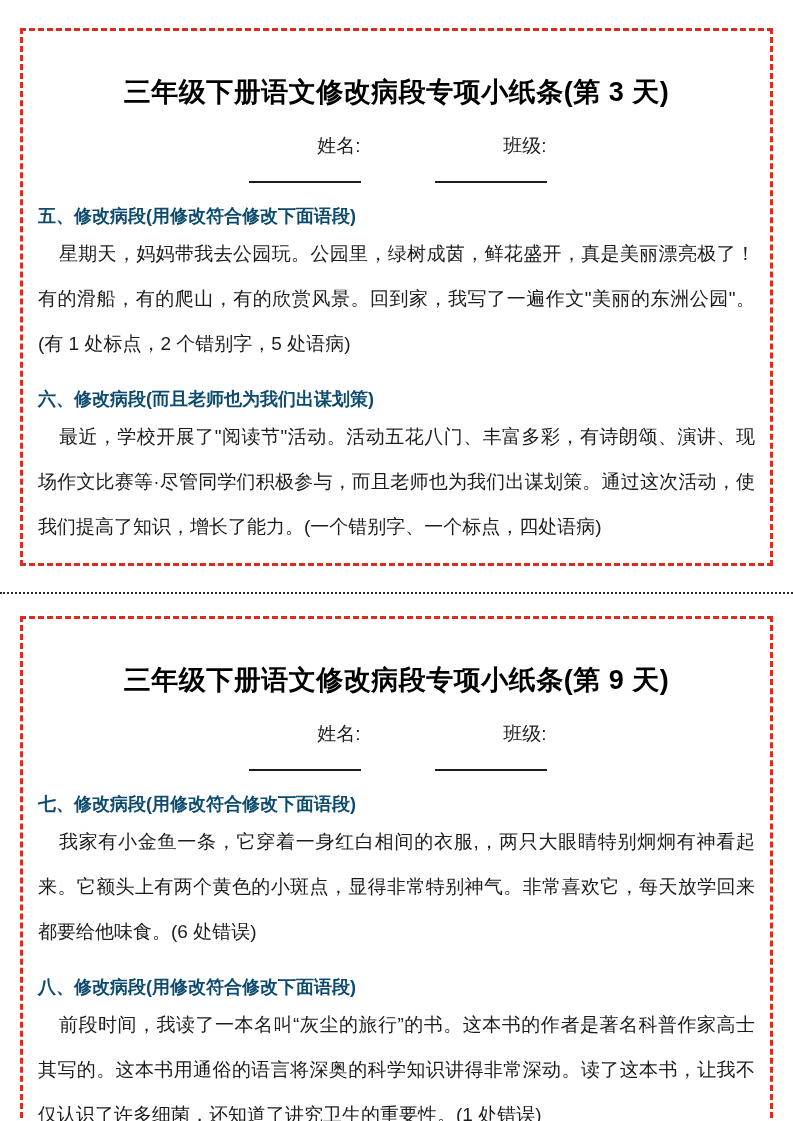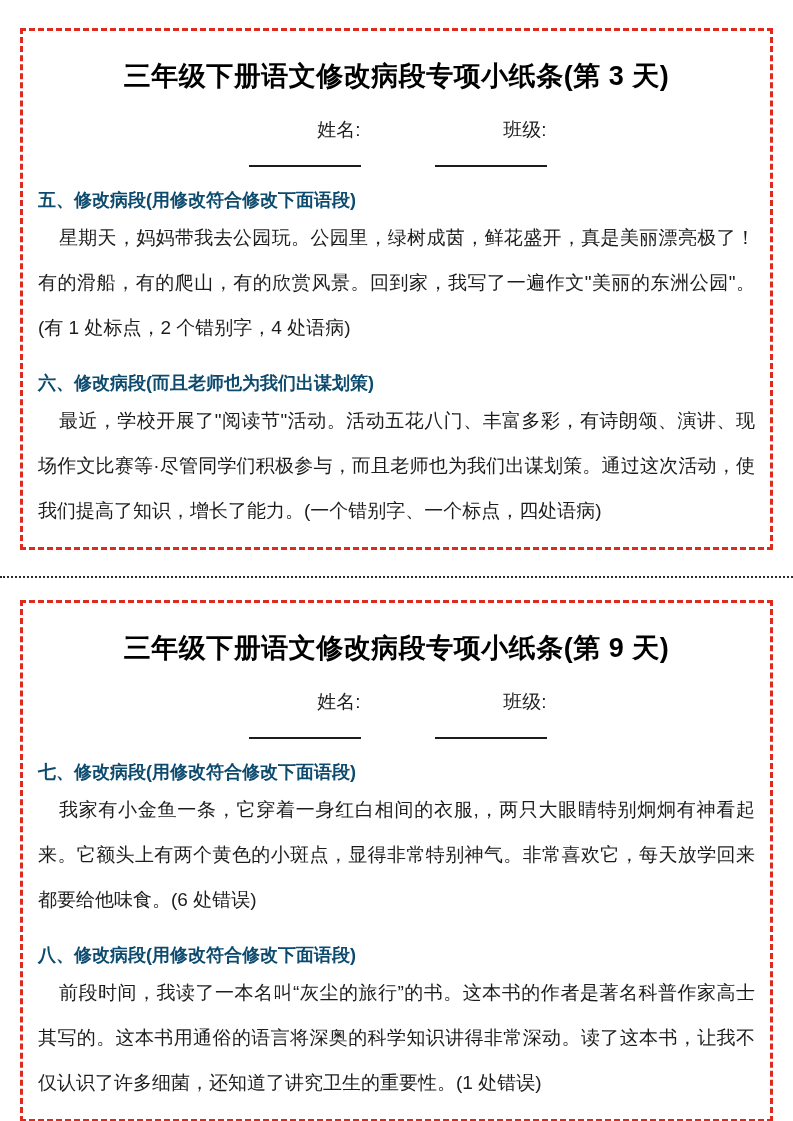--- a/index.html
+++ b/index.html
@@ -22,21 +22,21 @@
     border: 3px dashed var(--accent, #df2b1e);
     padding: 16px 15px 14px 15px;
     background: #ffffff;
   }
   .card-title {
     text-align: center;
     font-size: 27px;
     font-weight: 800;
     letter-spacing: 0.5px;
     color: #000000;
-    margin: 12px 0 24px 0;
+    margin: 28px 0 24px 0;
     line-height: 34px;
   }
   .name-row {
     display: flex;
     justify-content: center;
     gap: 72px;
     font-size: 19px;
     color: #1c1c1c;
     margin-bottom: 10px;
     align-items: flex-end;
@@ -86,21 +86,21 @@
         <span>姓名:</span>
         <span class="blank"></span>
       </span>
       <span class="field">
         <span>班级:</span>
         <span class="blank"></span>
       </span>
     </div>
 
     <div class="section-heading">五、修改病段(用修改符合修改下面语段)</div>
-    <p class="section-paragraph">星期天，妈妈带我去公园玩。公园里，绿树成茵，鲜花盛开，真是美丽漂亮极了！有的滑船，有的爬山，有的欣赏风景。回到家，我写了一遍作文"美丽的东洲公园"。(有 1 处标点，2 个错别字，4 处语病)</p>
+    <p class="section-paragraph">星期天，妈妈带我去公园玩。公园里，绿树成茵，鲜花盛开，真是美丽漂亮极了！有的滑船，有的爬山，有的欣赏风景。回到家，我写了一遍作文"美丽的东洲公园"。(有 1 处标点，2 个错别字，5 处语病)</p>
 
     <div class="section-heading">六、修改病段(而且老师也为我们出谋划策)</div>
     <p class="section-paragraph">最近，学校开展了"阅读节"活动。活动五花八门、丰富多彩，有诗朗颂、演讲、现场作文比赛等·尽管同学们积极参与，而且老师也为我们出谋划策。通过这次活动，使我们提高了知识，增长了能力。(一个错别字、一个标点，四处语病)</p>
   </div>
 
   <hr class="cut-line">
 
   <div class="card">
     <div class="card-title">三年级下册语文修改病段专项小纸条(第 9 天)</div>
     <div class="name-row">

